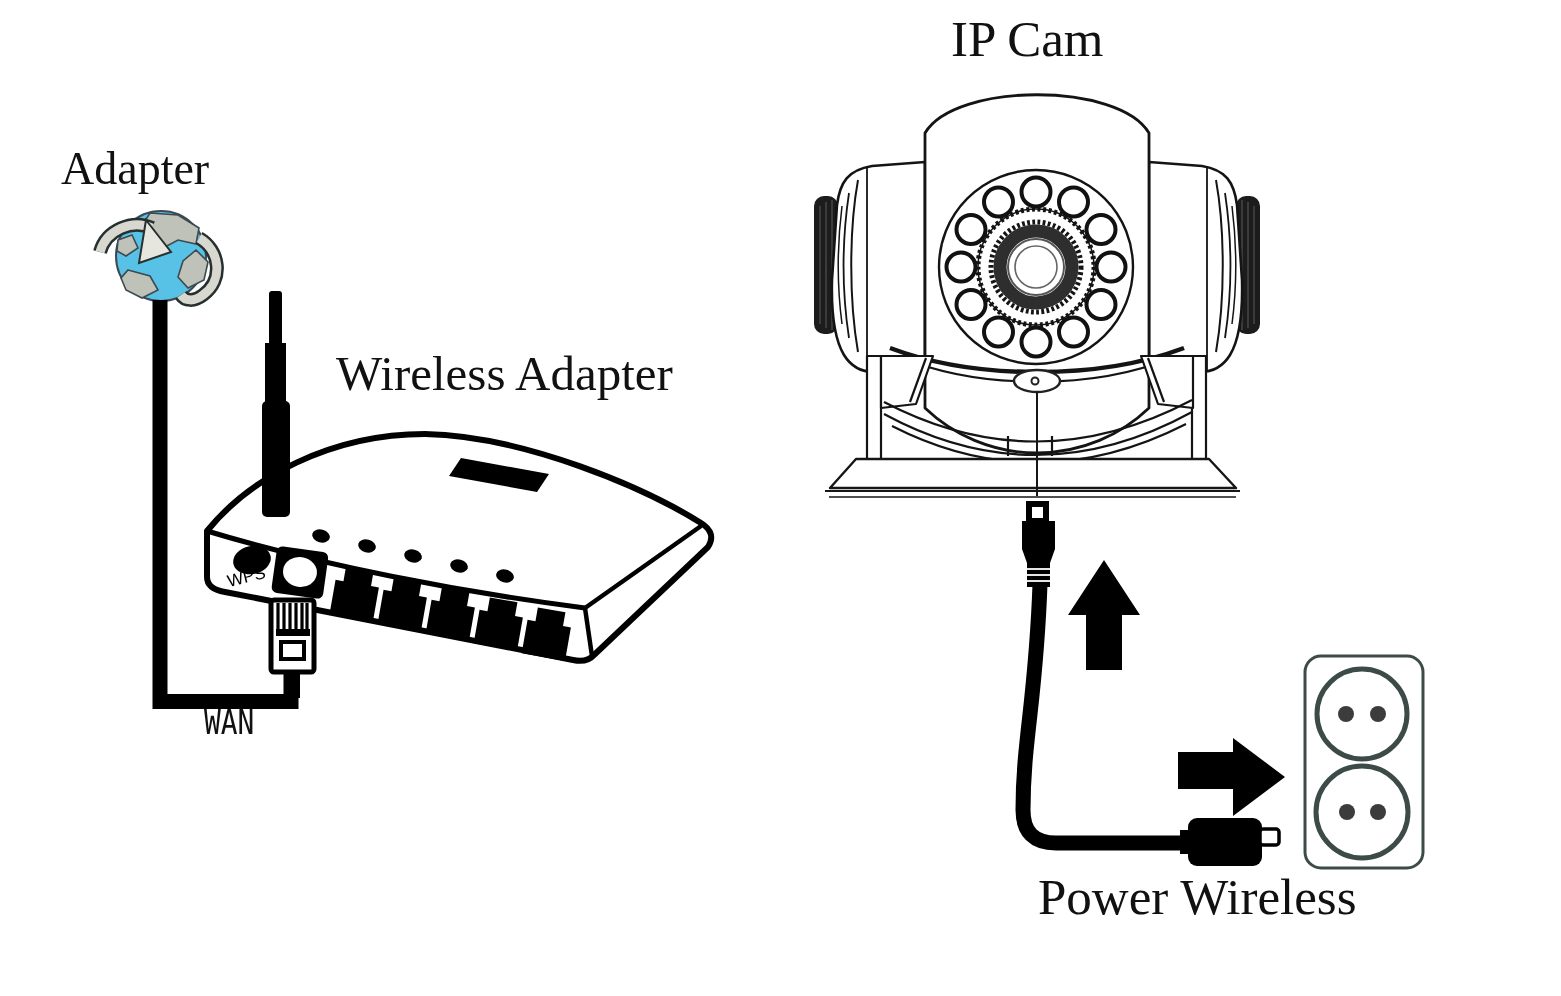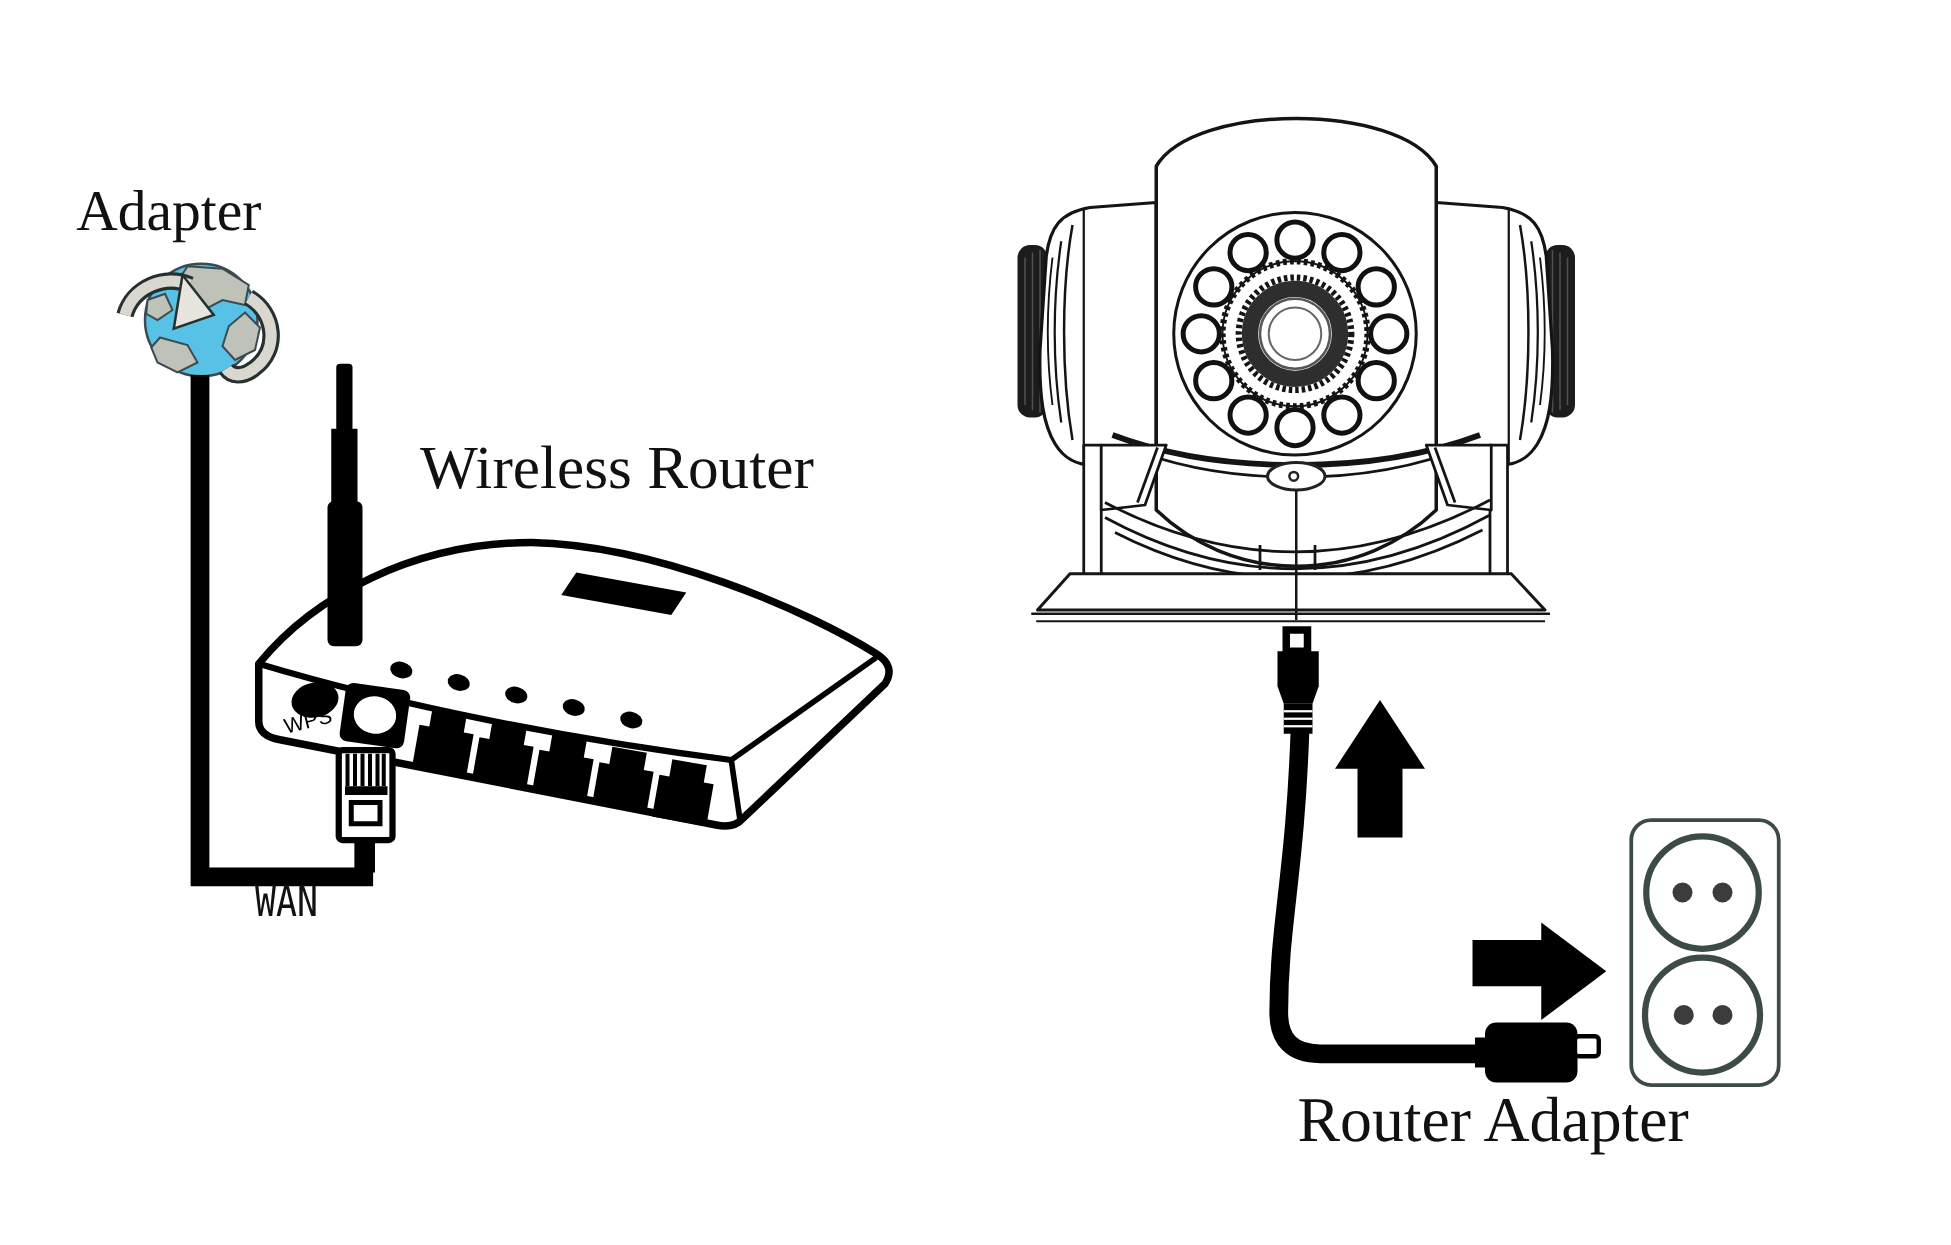--- a/index.html
+++ b/index.html
@@ -217,19 +217,20 @@
       <g>
         <circle cx="1362" cy="812" r="46" fill="#fff" stroke="#3d4b48" stroke-width="5"></circle>
         <circle cx="1347" cy="812" r="8" fill="#3c3c3c"></circle>
         <circle cx="1378" cy="812" r="8" fill="#3c3c3c"></circle>
       </g>
     </g>
   </svg>
 
   <div class="label serif-label" style="left:61px;top:146px;font-size:46px;">Adapter</div>
 
-  <div class="label serif-label" style="left:336px;top:349px;font-size:49px;">Wireless Router</div>
+  <div class="label serif-label" style="left:336px;top:349px;font-size:49px;">Wireless Adapter</div>
 
   <div class="label wan-label" style="left:204px;top:705px;font-size:34px;">WAN</div>
 
-
-  <div class="label serif-label" style="left:1038px;top:872px;font-size:51px;">Router Adapter</div>
+  <div class="label serif-label" style="left:951px;top:14px;font-size:51px;">IP Cam</div>
+
+  <div class="label serif-label" style="left:1038px;top:872px;font-size:51px;">Power Wireless</div>
 </div>
 
 </body></html>

